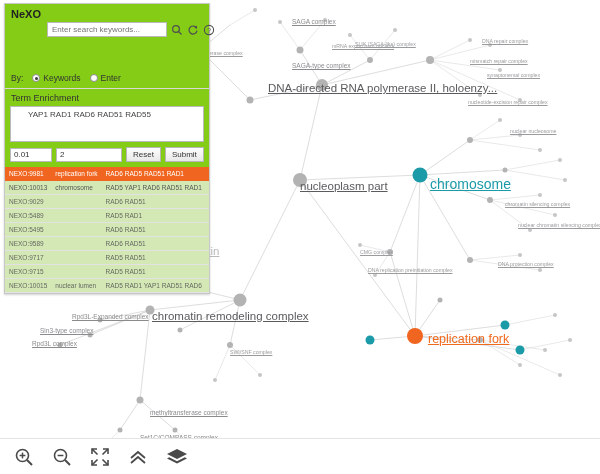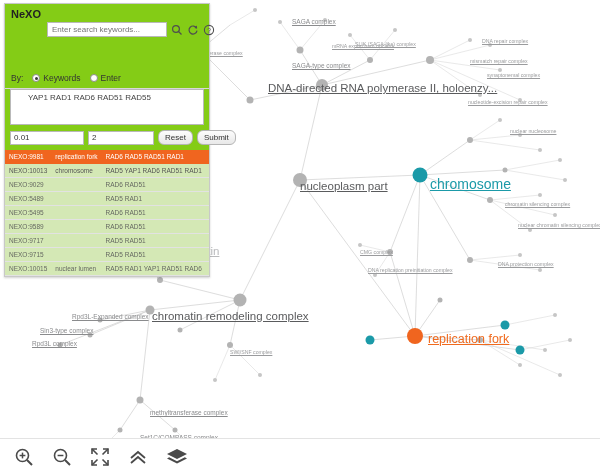--- a/index.html
+++ b/index.html
@@ -155,39 +155,39 @@
     box-sizing: border-box;
     overflow: hidden;
   }
   .params-row {
     display: flex;
     align-items: center;
     padding: 0 5px 5px 5px;
     gap: 4px;
   }
   .param-input {
-    width: 74px;
+    width: 42px;
     height: 14px;
     background: #fff;
     border: 1px solid #b9b9b9;
     font-size: 8px;
     color: #333;
     padding: 0 3px;
     box-sizing: border-box;
     font-family: "Liberation Sans", sans-serif;
   }
   .param-input.wide { width: 66px; }
   .btn {
     height: 15px;
     padding: 0 6px;
     font-size: 8px;
     color: #333;
     background: linear-gradient(#fdfdfd,#e8e8e8);
     border: 1px solid #b5b5b5;
-    border-radius: 6px;
+    border-radius: 0;
     cursor: pointer;
     font-family: "Liberation Sans", sans-serif;
   }
   
   .res-table {
     width: 100%;
     border-collapse: collapse;
     font-size: 6.5px;
     background: transparent;
   }
@@ -465,20 +465,21 @@
         <span>Keywords</span>
       </span>
       <span class="radio">
         <span class="dot"></span>
         <span>Enter</span>
       </span>
     </div>
 
     <div class="section-sep"></div>
 
+    <div class="section-title">Term Enrichment</div>
 
     <div class="term-box">YAP1 RAD1 RAD6 RAD51 RAD55</div>
 
     <div class="params-row">
       <input class="param-input" type="text" value="0.01" style="">
       <input class="param-input wide" type="text" value="2" style="">
       <button class="btn">Reset</button>
       <button class="btn">Submit</button>
     </div>
 

